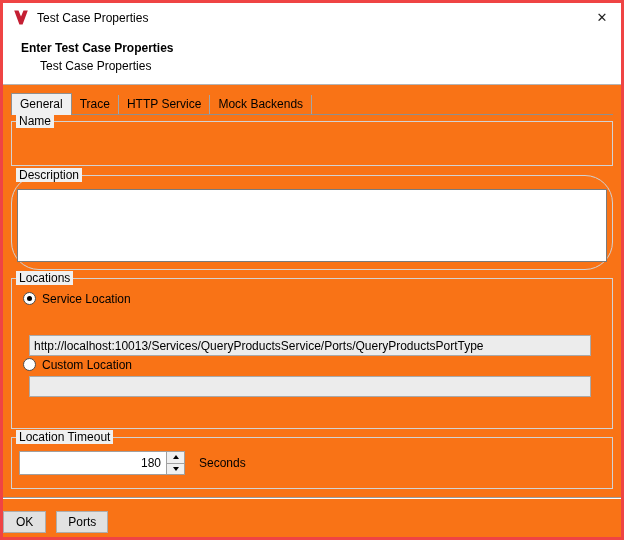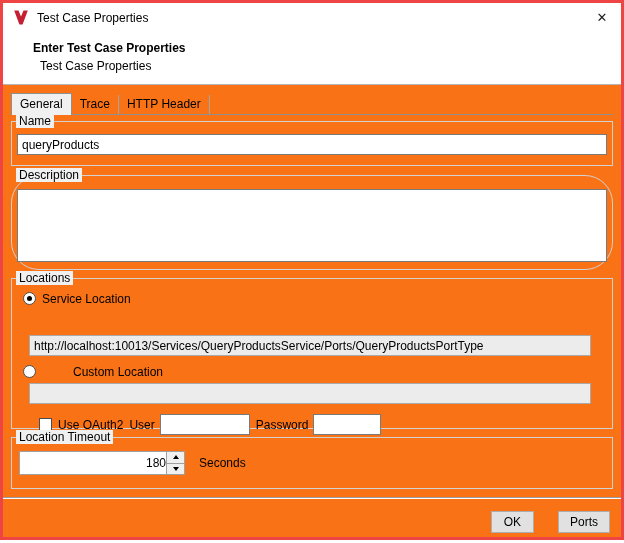--- a/index.html
+++ b/index.html
@@ -23,21 +23,21 @@
   .logo { width: 16px; height: 15px; margin-right: 8px; flex: none; }
   .titlebar-text { font-size: 12px; }
   .close-btn {
     margin-left: auto; width: 38px; height: 29px;
     display: flex; align-items: center; justify-content: center;
     font-size: 13px; color: #222; cursor: default;
   }
 
   
   .header { background: #ffffff; border-bottom: 1px solid #b4b4b4; padding: 7px 0 9px; }
-  .header-title { font-weight: bold; margin-left: 30px; line-height: 18px; }
+  .header-title { font-weight: bold; margin-left: 18px; line-height: 18px; }
   .header-subtitle { margin-left: 37px; line-height: 18px; }
 
   
   .tabstrip {
     display: flex; align-items: flex-end;
     margin: 8px 8px 0 8px; height: 22px;
     border-bottom: 1px solid #8f8f8f;
   }
   .tab {
     padding: 2px 8px 3px; line-height: 14px;
@@ -88,21 +88,21 @@
     content: ""; position: absolute; left: 3px; top: 3px;
     width: 5px; height: 5px; border-radius: 50%; background: #000;
   }
   .readonly-input {
     display: block; height: 21px; margin-left: 6px;
     width: calc(100% - 6px);
     border: 1px solid #a9a9a9; background: #ececec;
     font: 12px "Liberation Sans", sans-serif; padding: 0 4px; color: #000;
   }
   .url-field { margin-top: 28px; }
-  .custom-radio-row { margin-top: 9px; gap: 31px; }
+  .custom-radio-row { margin-top: 2px; }
   .custom-field { margin-top: 3px; }
 
   .oauth-row { display: flex; align-items: center; margin: 10px 0 0 16px; }
   .checkbox {
     width: 13px; height: 13px; border: 1px solid #4d4d4d; background: #fff;
     margin-right: 6px; flex: none;
   }
   .oauth-label { margin-right: 6px; }
   .mini-label { margin-right: 5px; }
   .user-input  { width: 90px; height: 21px; border: 1px solid #7a7a7a; background:#fff;
@@ -110,32 +110,32 @@
   .pass-label { margin-left: 6px; }
   .pass-input { width: 68px; height: 21px; border: 1px solid #7a7a7a; background:#fff;
                 font: 12px "Liberation Sans", sans-serif; padding: 0 3px; }
 
   
   .timeout-group { margin-top: 8px; height: 52px; padding: 13px 5px 0 7px; }
   .spin-row { display: flex; align-items: center; }
   .spinner { display: flex; width: 166px; height: 24px; border: 1px solid #a0a0a0; background: #fff; }
   .spin-input {
     flex: 1; border: none; outline: none; text-align: right;
-    font: 12px "Liberation Sans", sans-serif; background: #fff; min-width: 0;
+    font: 12px "Liberation Sans", sans-serif; padding-right: 5px; background: #fff; min-width: 0;
   }
   .spin-btns { display: flex; flex-direction: column; width: 18px; border-left: 1px solid #a0a0a0; flex: none; }
   .spin-btn { flex: 1; background: #f0f0f0; display: flex; align-items: center; justify-content: center; cursor: default; }
   .spin-btn + .spin-btn { border-top: 1px solid #a0a0a0; }
   .arrow-up { width: 0; height: 0; border-left: 3px solid transparent; border-right: 3px solid transparent; border-bottom: 4px solid #000; }
   .arrow-down { width: 0; height: 0; border-left: 3px solid transparent; border-right: 3px solid transparent; border-top: 4px solid #000; }
   .unit-label { margin-left: 14px; }
 
   
   .footer-sep { margin-top: 8px; height: 2px; border-top: 1px solid #9b9b9b; border-bottom: 1px solid #fdfdfd; }
-  .footer { display: flex; justify-content: flex-end; gap: 24px; padding: 12px 11px 0 0; }
+  .footer { display: flex; gap: 10px; padding: 12px 11px 0 0; }
   .btn {
     height: 22px; background: #e1e1e1; border: 1px solid #adadad;
     font: 12px "Liberation Sans", sans-serif; color: #000;
     display: flex; align-items: center; justify-content: center; cursor: default;
   }
   .btn-ok { min-width: 42px; padding: 0 12px; }
   .btn-cancel { min-width: 52px; padding: 0 10px; }
 </style>
 </head>
 <body>
@@ -153,26 +153,26 @@
   </div>
 
   <div class="header">
     <div class="header-title">Enter Test Case Properties</div>
     <div class="header-subtitle">Test Case Properties</div>
   </div>
 
   <div class="tabstrip">
     <div class="tab selected">General</div>
     <div class="tab">Trace</div>
-    <div class="tab">HTTP Header</div>
+    <div class="tab">HTTP Service</div>
+    <div class="tab">Mock Backends</div>
   </div>
 
   <div class="group name-group">
     <span class="group-label">Name</span>
-    <input class="text-input" type="text" value="queryProducts" style="">
   </div>
 
   <div class="group desc-group">
     <span class="group-label">Description</span>
     <textarea class="desc-area" style=""></textarea>
   </div>
 
   <div class="group loc-group">
     <span class="group-label">Locations</span>
 
@@ -181,28 +181,20 @@
       <span>Service Location</span>
     </div>
     <input class="readonly-input url-field" type="text" readonly="" value="http://localhost:10013/Services/QueryProductsService/Ports/QueryProductsPortType" style="">
 
     <div class="radio-row custom-radio-row">
       <span class="radio"></span>
       <span>Custom Location</span>
     </div>
     <input class="readonly-input custom-field" type="text" readonly="" value="" style="">
 
-    <div class="oauth-row">
-      <span class="checkbox"></span>
-      <span class="oauth-label">Use OAuth2</span>
-      <span class="mini-label">User</span>
-      <input class="user-input" type="text" value="" style="">
-      <span class="mini-label pass-label">Password</span>
-      <input class="pass-input" type="text" value="" style="">
-    </div>
   </div>
 
   <div class="group timeout-group">
     <span class="group-label">Location Timeout</span>
     <div class="spin-row">
       <div class="spinner">
         <input class="spin-input" type="text" value="180" style="">
         <div class="spin-btns">
           <div class="spin-btn">
               <span class="arrow-up"></span>

